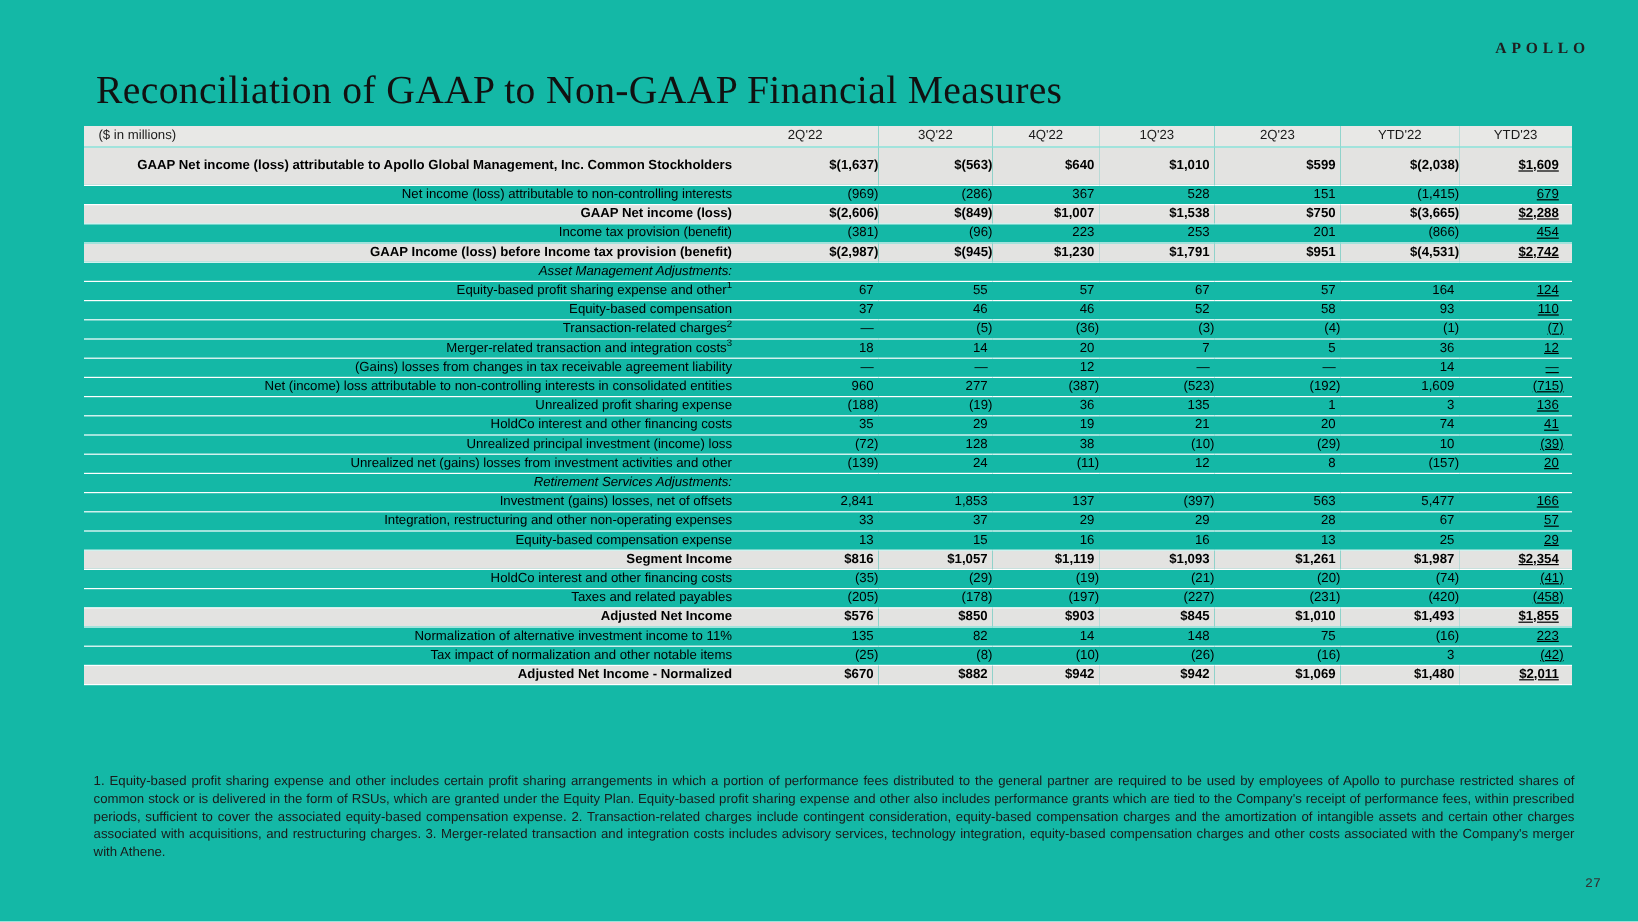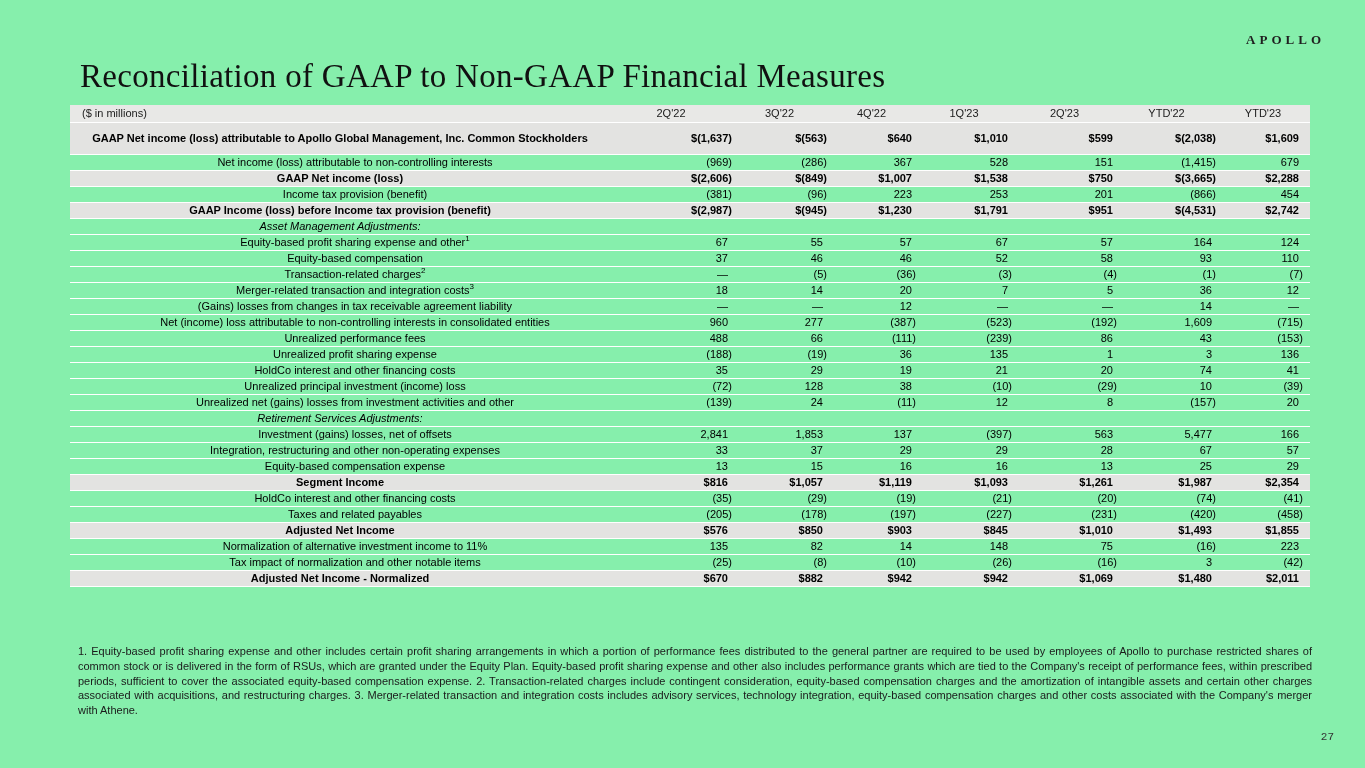--- a/index.html
+++ b/index.html
@@ -1,17 +1,17 @@
 <!DOCTYPE html>
 <html><head>
 <meta charset="utf-8">
 <style>
   html,body { margin:0; padding:0; background:#ffffff; }
   .page {
-    position:relative; width:1365px; height:768px; background:#86efac;
+    position:relative; width:1365px; height:768px; background:#14b8a6;
     font-family:"Liberation Sans", sans-serif; overflow:hidden; color:#000;
   }
   .logo {
     position:absolute; top:32px; right:40px;
     font-family:"Liberation Serif", serif; font-size:13px; font-weight:600;
     letter-spacing:4px; color:#1f1f1f;
   }
   .title {
     position:absolute; top:48px; left:70px; margin:10px;
     font-family:"Liberation Serif", serif; font-size:33px; font-weight:400;
@@ -21,26 +21,26 @@
     position:absolute; top:105px; left:70px; width:1240px;
     border-collapse:collapse; table-layout:fixed; font-size:11px;
   }
   .fin-table th, .fin-table td { padding:0; line-height:13px; vertical-align:middle; overflow:hidden; }
   .fin-table thead tr { height:17px; background:#e8e8e6; border-bottom:1px solid #ffffff; }
   .fin-table thead th { font-weight:400; text-align:center; color:#1a1a1a; }
   .fin-table thead th.label-col { text-align:left; padding-left:12px; }
   .fin-table tbody tr { height:16px; border-bottom:1px solid #ffffff; }
   .fin-table tbody tr:first-child { height:32px; }
   .fin-table tbody tr.row-total { background:#e3e3e1; font-weight:700; }
-  .label-cell { text-align:center; padding-left:12px; }
+  .label-cell { text-align:right; padding-left:12px; }
   .row-indent .label-cell { padding-left:30px; }
   .row-section .label-cell { font-style:italic; }
   .num-cell { text-align:right; }
   .num-cell.np { padding-right:4px; }
-  .num-cell:last-child { padding-right:7px; }
+  .num-cell:last-child { padding-right:7px;text-decoration:underline; }
   .num-cell.np:last-child { padding-right:11px; }
   .fin-table sup { font-size:8px; line-height:0; vertical-align:super; font-weight:inherit; }
   .footnotes {
     position:absolute; top:644px; left:78px; width:1234px; margin:0;
     font-size:11px; line-height:14.8px; text-align:justify; color:#1a1a1a;
   }
   .page-num { position:absolute; top:731px; right:31px; font-size:11px; color:#333;font-family:Liberation Mono, monospace; }
 </style>
 </head>
 <body>
@@ -187,30 +187,20 @@
           <td class="label-cell">Net (income) loss attributable to non-controlling interests in consolidated entities</td>
           <td class="num-cell np">960</td>
           <td class="num-cell np">277</td>
           <td class="num-cell">(387)</td>
           <td class="num-cell">(523)</td>
           <td class="num-cell">(192)</td>
           <td class="num-cell np">1,609</td>
           <td class="num-cell">(715)</td>
         </tr>
         <tr class="row-indent">
-          <td class="label-cell">Unrealized performance fees</td>
-          <td class="num-cell np">488</td>
-          <td class="num-cell np">66</td>
-          <td class="num-cell">(111)</td>
-          <td class="num-cell">(239)</td>
-          <td class="num-cell np">86</td>
-          <td class="num-cell np">43</td>
-          <td class="num-cell">(153)</td>
-        </tr>
-        <tr class="row-indent">
           <td class="label-cell">Unrealized profit sharing expense</td>
           <td class="num-cell">(188)</td>
           <td class="num-cell">(19)</td>
           <td class="num-cell np">36</td>
           <td class="num-cell np">135</td>
           <td class="num-cell np">1</td>
           <td class="num-cell np">3</td>
           <td class="num-cell np">136</td>
         </tr>
         <tr class="row-indent">

